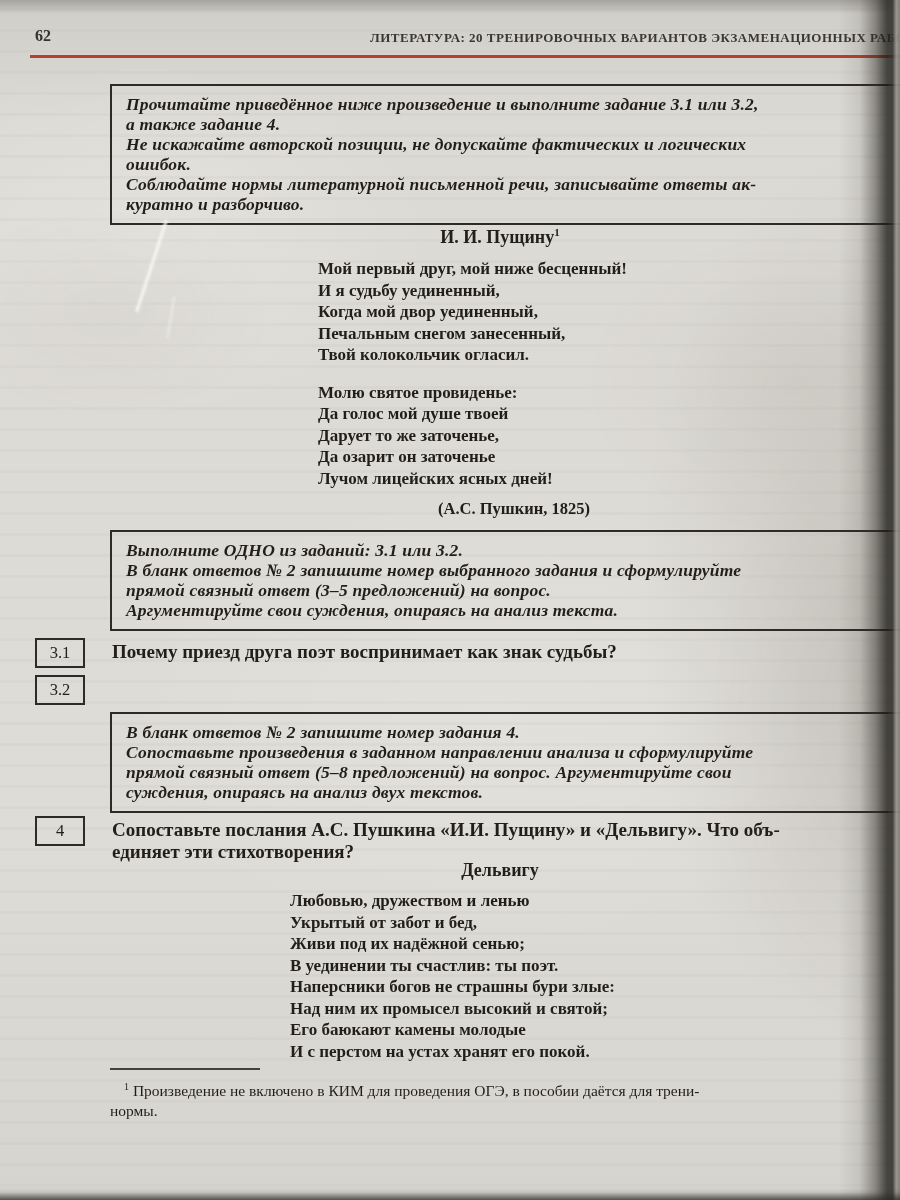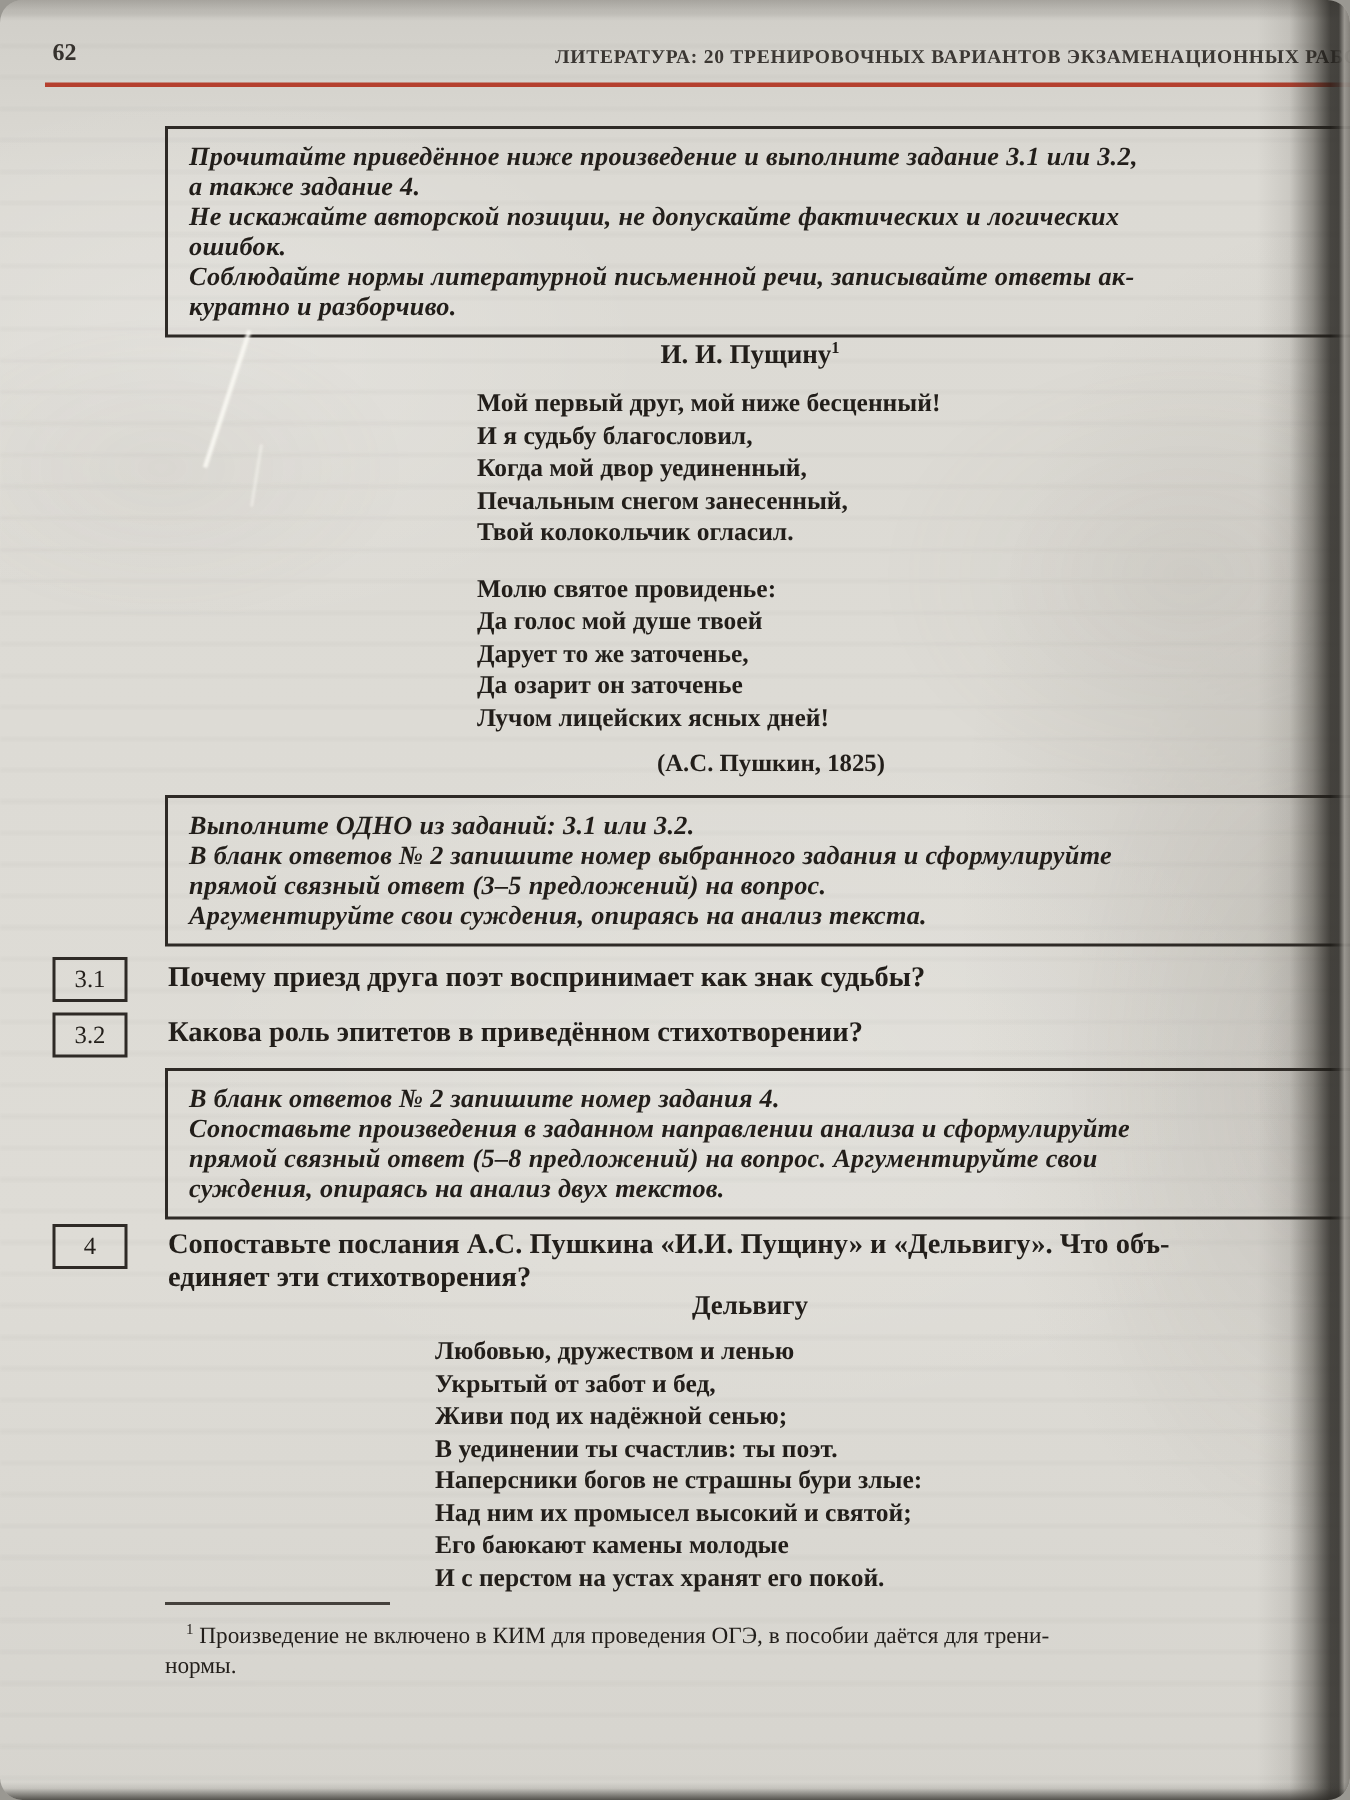--- a/index.html
+++ b/index.html
@@ -5,21 +5,20 @@
   html,body{margin:0;padding:0;background:#9a9892;}
   .scan{
     position:relative;width:900px;height:1200px;overflow:hidden;
     background:
       radial-gradient(420px 260px at 16% 20%, rgba(255,255,255,0.20), transparent 70%),
       radial-gradient(520px 320px at 55% 60%, rgba(255,255,255,0.14), transparent 75%),
       radial-gradient(300px 600px at 96% 50%, rgba(110,104,96,0.16), transparent 75%),
       linear-gradient(180deg,#d0cec8 0%,#dcdad4 10%,#dedcd6 70%,#d6d4ce 100%);
     font-family:"Liberation Serif","DejaVu Serif",serif;
     color:#221e1a;
-    border-radius:15px;
   }
   .layer{position:absolute;z-index:2;}
   
   .ghost{
     position:absolute;inset:0;z-index:1;pointer-events:none;opacity:.6;filter:blur(.6px);
     background-image:
       repeating-linear-gradient(0deg, transparent 0 13px, rgba(110,104,96,0.06) 13px 16px, transparent 16px 21px),
       radial-gradient(240px 150px at 12% 26%, rgba(118,110,98,0.10), transparent 70%),
       radial-gradient(300px 220px at 88% 32%, rgba(118,110,98,0.12), transparent 70%),
       radial-gradient(220px 420px at 97% 60%, rgba(108,102,94,0.14), transparent 75%);
@@ -82,21 +81,21 @@
     <div class="ln">куратно и разборчиво.</div>
   </section>
 
   <h2 class="ptitle layer" style="top:226px">
     <span>И. И. Пущину</span><sup>1</sup>
   </h2>
 
   <div class="poem layer" style="top:258px;left:318px">
     <div class="stanza">
       <div class="ln">Мой первый друг, мой ниже бесценный!</div>
-      <div class="ln">И я судьбу благословил,</div>
+      <div class="ln">И я судьбу уединенный,</div>
       <div class="ln">Когда мой двор уединенный,</div>
       <div class="ln">Печальным снегом занесенный,</div>
       <div class="ln">Твой колокольчик огласил.</div>
     </div>
     <div class="stanza stanza2">
       <div class="ln">Молю святое провиденье:</div>
       <div class="ln">Да голос мой душе твоей</div>
       <div class="ln">Дарует то же заточенье,</div>
       <div class="ln">Да озарит он заточенье</div>
       <div class="ln">Лучом лицейских ясных дней!</div>
@@ -111,21 +110,20 @@
     <div class="ln">Аргументируйте свои суждения, опираясь на анализ текста.</div>
   </section>
 
   <div class="qrow layer" style="top:638px">
     <div class="qnum">3.1</div>
     <div class="qtext">Почему приезд друга поэт воспринимает как знак судьбы?</div>
   </div>
 
   <div class="qrow layer" style="top:675px">
     <div class="qnum">3.2</div>
-    <div class="qtext">Какова роль эпитетов в приведённом стихотворении?</div>
   </div>
 
   <section class="ibox layer" style="top:712px">
     <div class="ln">В бланк ответов № 2 запишите номер задания 4.</div>
     <div class="ln">Сопоставьте произведения в заданном направлении анализа и сформулируйте</div>
     <div class="ln">прямой связный ответ (5–8 предложений) на вопрос. Аргументируйте свои</div>
     <div class="ln">суждения, опираясь на анализ двух текстов.</div>
   </section>
 
   <div class="qrow layer" style="top:816px">

